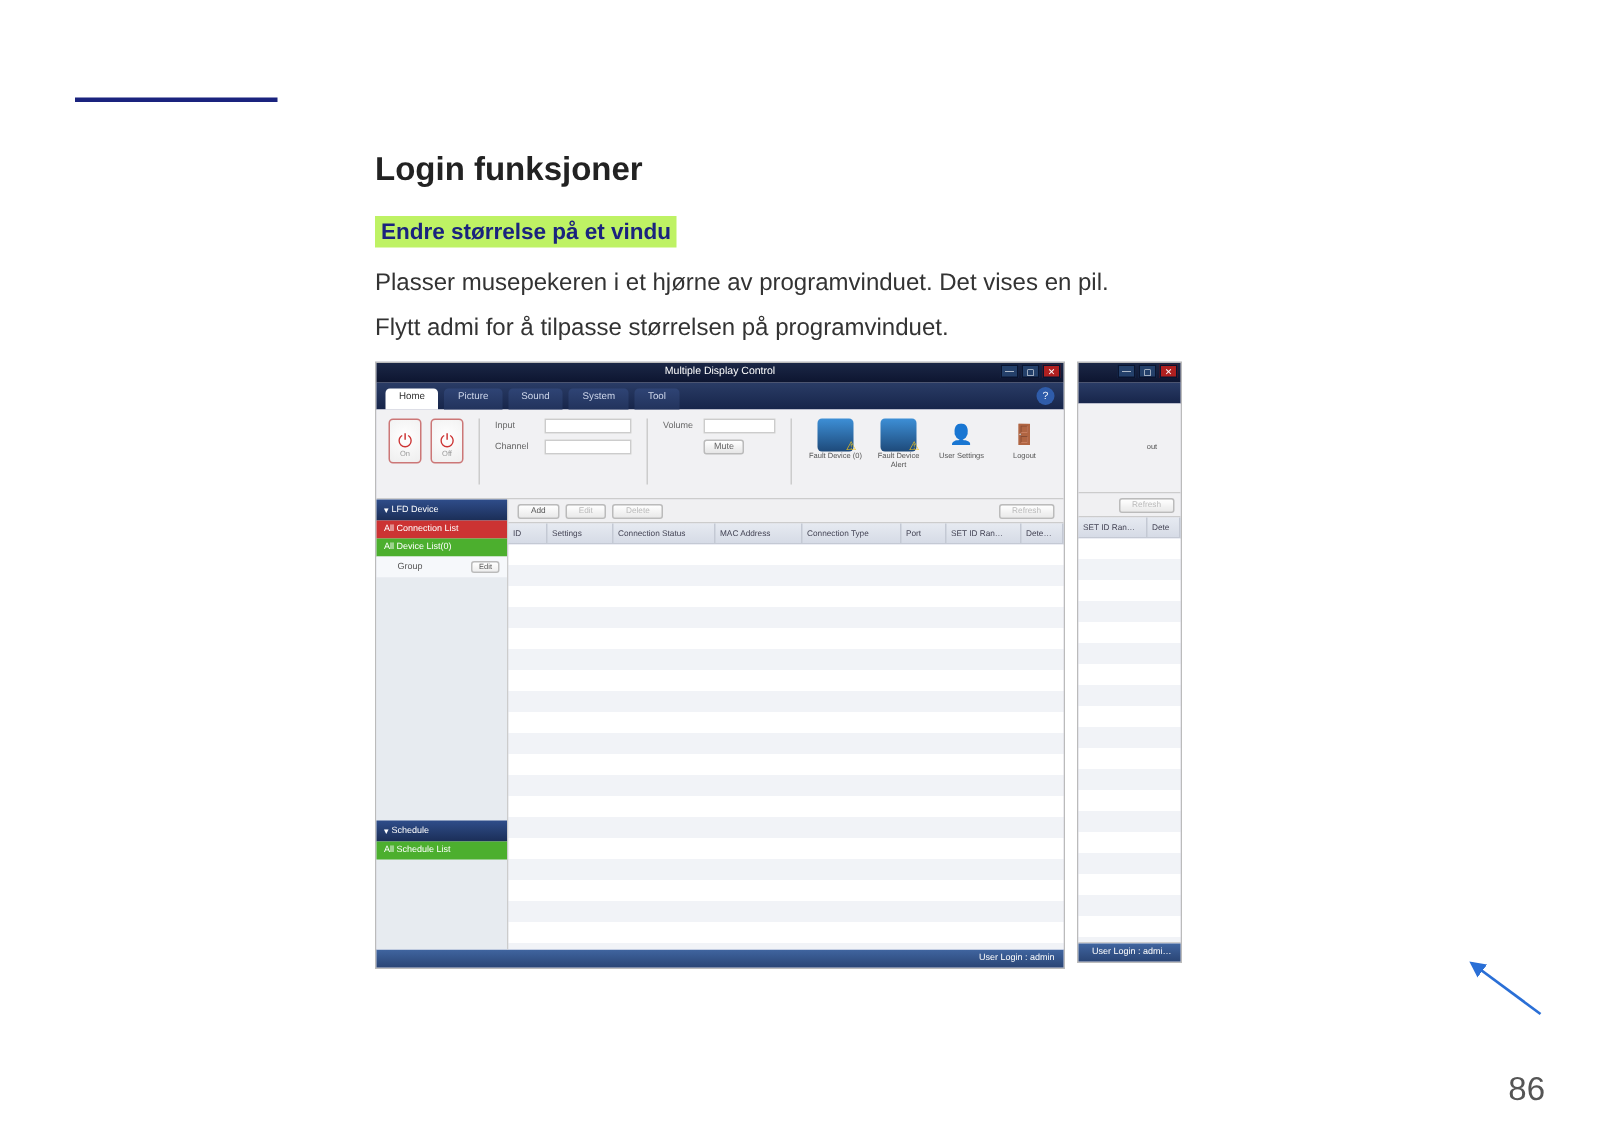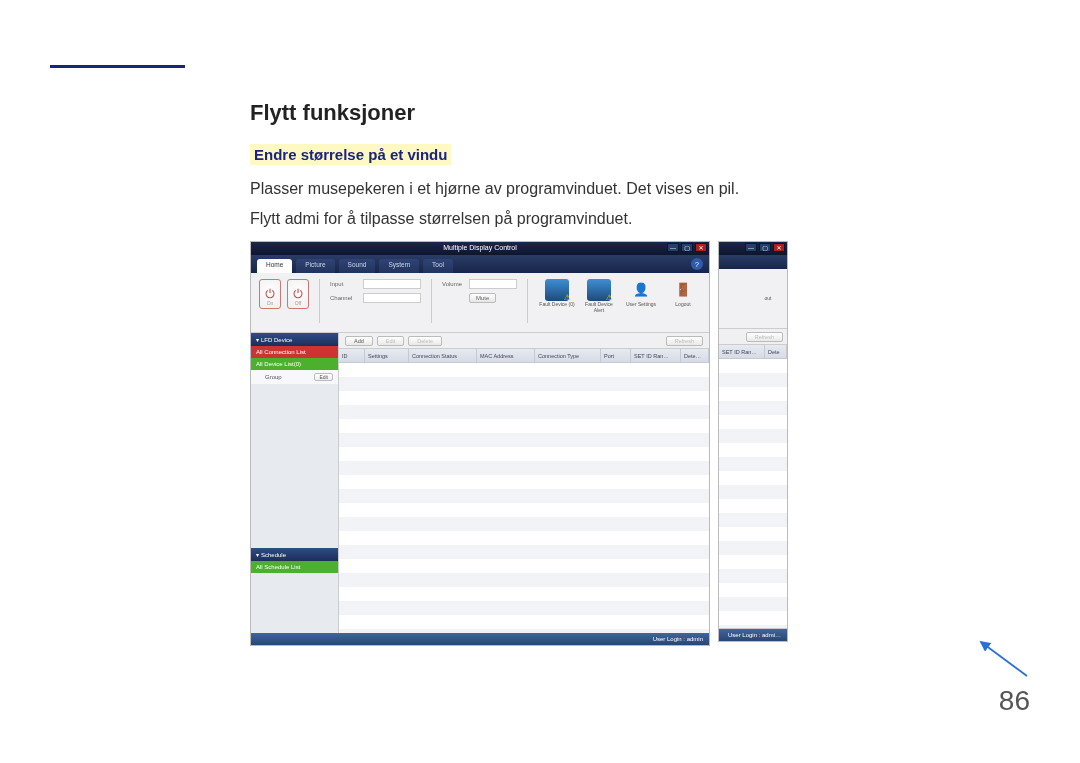--- a/index.html
+++ b/index.html
@@ -30,21 +30,21 @@
     font-size: 22px;
     font-weight: 700;
     color: #222;
     margin-bottom: 18px;
   }
   h2 {
     display: inline-block;
     font-size: 15px;
     font-weight: 700;
     color: #1a237e;
-    background: #fef9c3;
+    background: #bef264;
     padding: 2px 4px;
     margin-bottom: 12px;
   }
   .para {
     font-size: 16px;
     color: #333;
     line-height: 1.5;
     margin-bottom: 6px;
   }
   .screenshot-wrap {
@@ -228,34 +228,34 @@
     position:relative; height:40px;
   }
   .arrow-line {
     position:absolute; right:0; top:-8px;
     width:55px;height:40px;
     pointer-events:none;
   }
 
   .page-number {
     position:absolute;
-    bottom: 46px;
+    bottom: 24px;
     right: 50px;
-    font-size: 28px;
+    font-size: 22px;
     color:#555;
     margin-left:36px;
   }
 </style>
 </head>
 <body>
 
 <div class="page">
   <div class="rule-top"></div>
   <div class="main">
-    <h1>Flytt funksjoner</h1>
+    <h1>Login funksjoner</h1>
     <h2>Endre størrelse på et vindu</h2>
     <p class="para">Plasser musepekeren i et hjørne av programvinduet. Det vises en pil.</p>
     <p class="para">Flytt admi for å tilpasse størrelsen på programvinduet.</p>
 
     <div class="screenshot-wrap">
 
       <div class="app-window win-main">
         <div class="titlebar">
           <span>Multiple Display Control</span>
           <div class="tb-controls">

